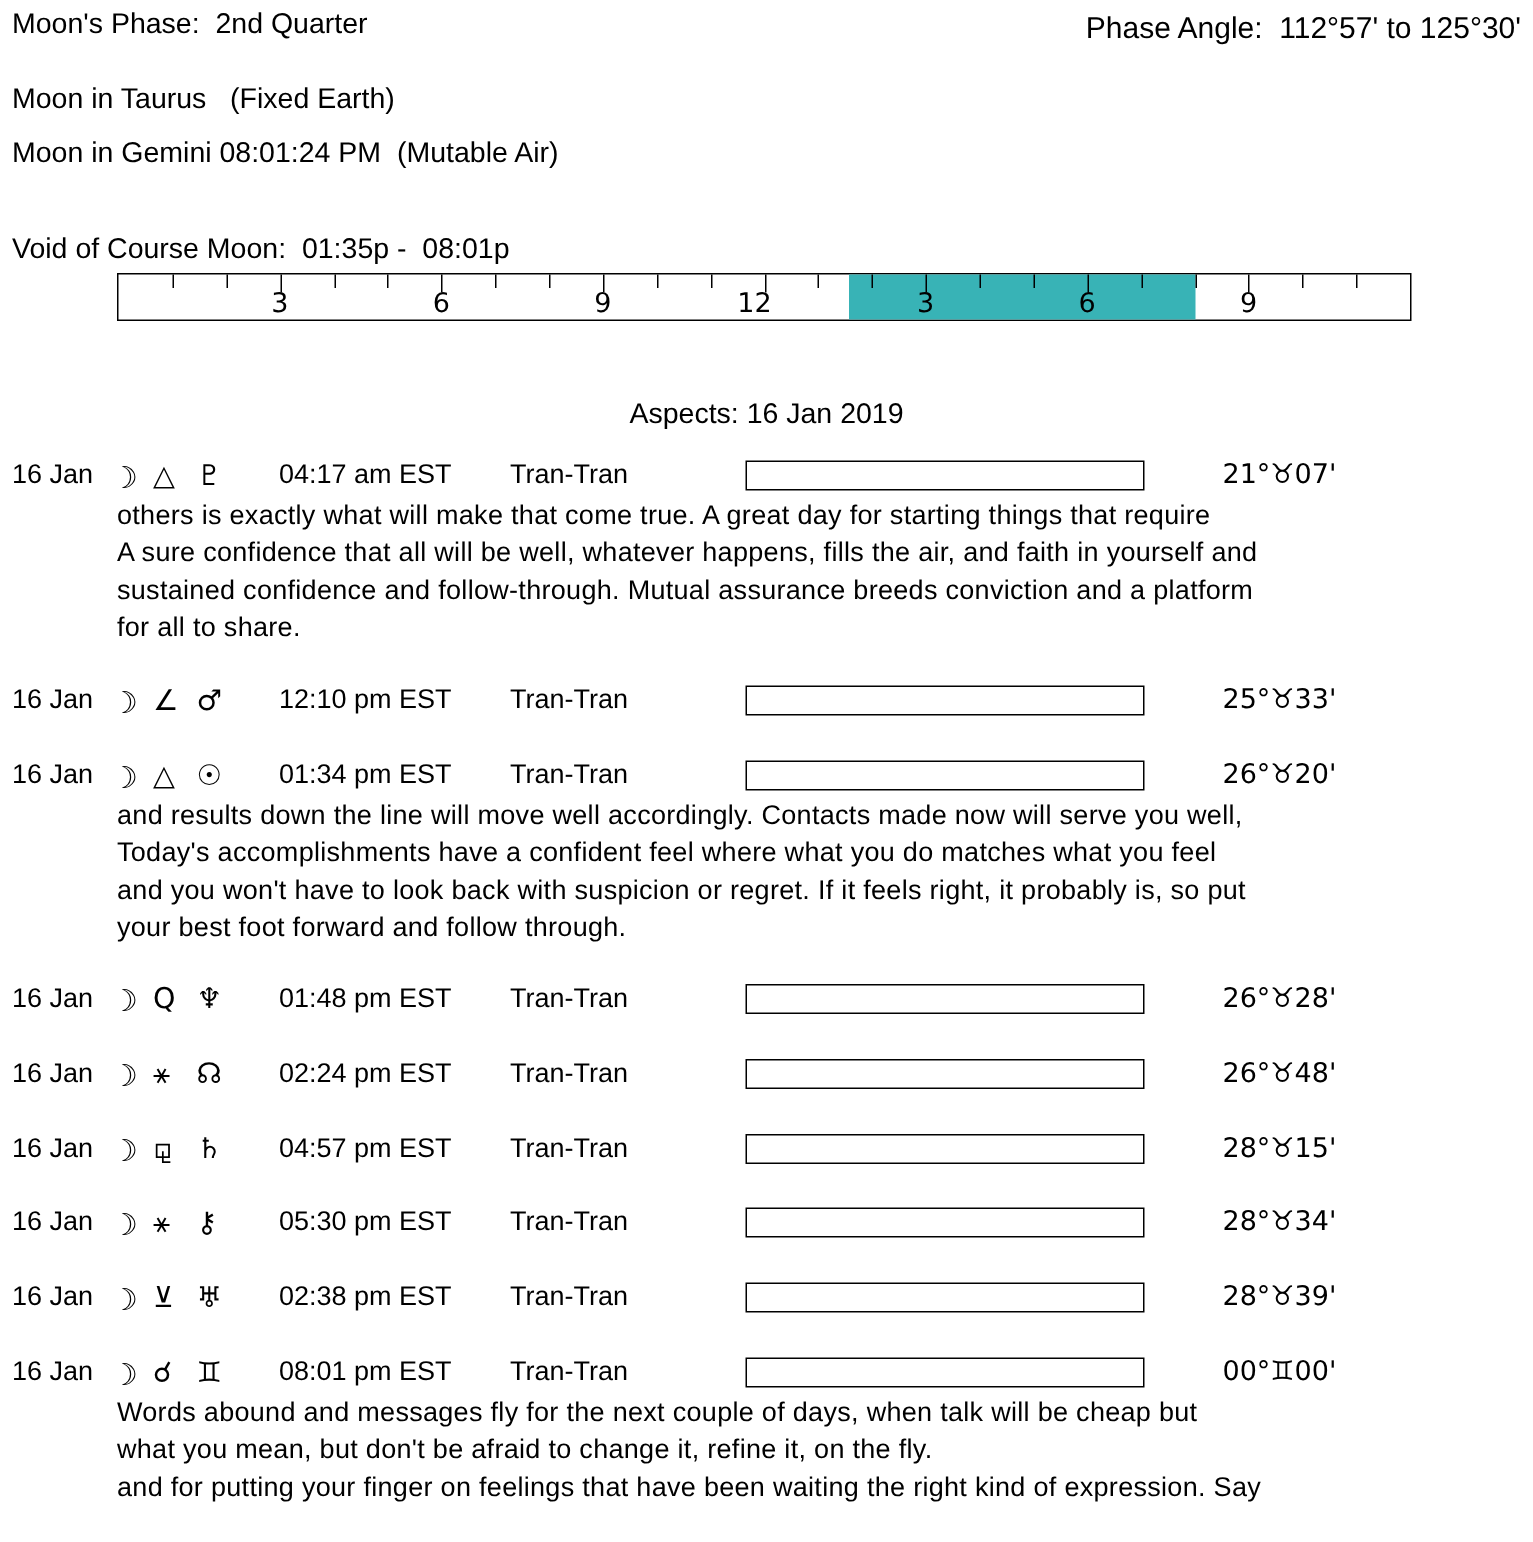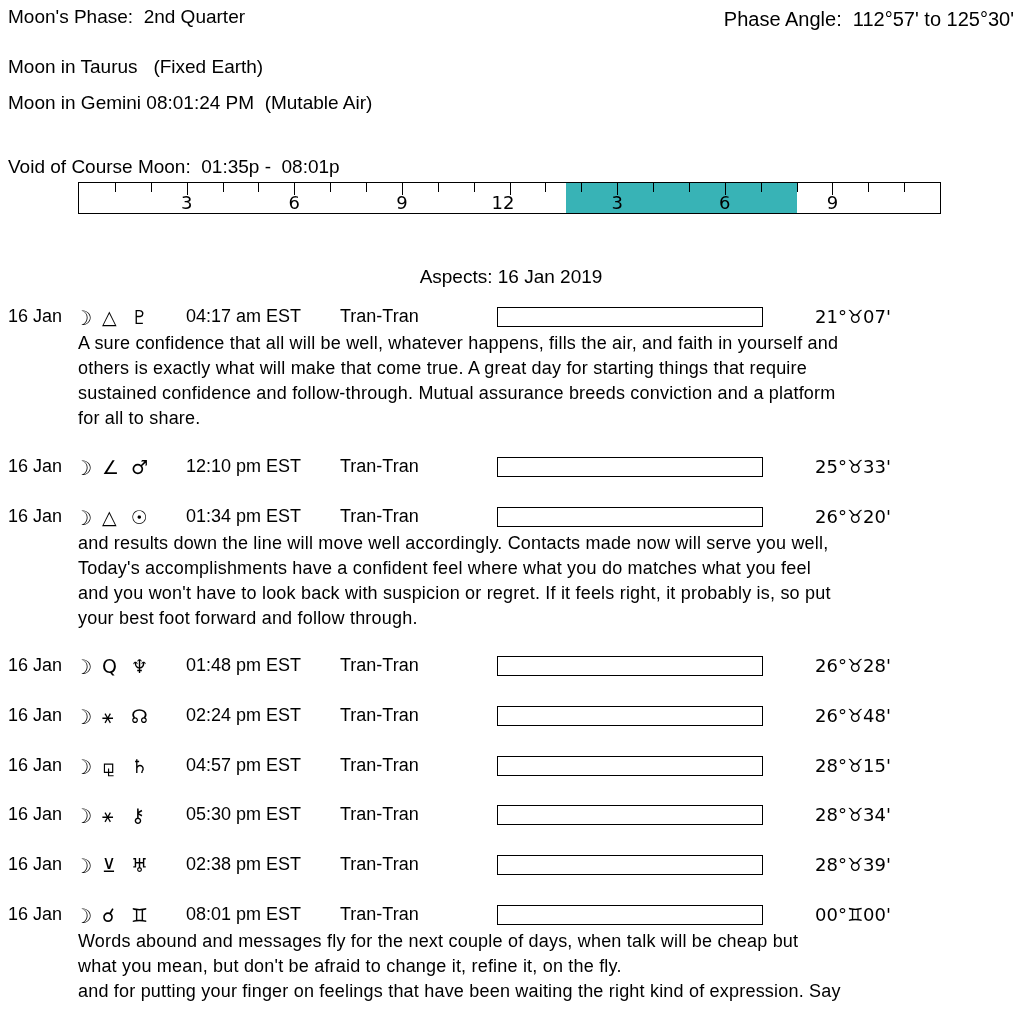--- a/index.html
+++ b/index.html
@@ -86,22 +86,22 @@
     <span class="cell c-aspect">△</span>
     <span class="cell c-planet">♇</span>
     <span class="cell c-time">04:17 am EST</span>
     <span class="cell c-type">Tran-Tran</span>
     <span class="orb-bar">
       <span class="orb-fill" style="width: 11%; background: rgb(185, 221, 210);"></span>
     </span>
     <span class="cell c-value">21°♉07'</span>
   </div>
     <div class="desc" style="top: 331px;">
+      <div>others is exactly what will make that come true. A great day for starting things that require</div>
       <div>A sure confidence that all will be well, whatever happens, fills the air, and faith in yourself and</div>
-      <div>others is exactly what will make that come true. A great day for starting things that require</div>
       <div>sustained confidence and follow-through. Mutual assurance breeds conviction and a platform</div>
       <div>for all to share.</div>
     </div>
     <div class="aspect-row" style="top: 456px;">
     <span class="cell c-date">16 Jan</span>
     <span class="cell c-moon">☽</span>
     <span class="cell c-aspect">∠</span>
     <span class="cell c-planet">♂</span>
     <span class="cell c-time">12:10 pm EST</span>
     <span class="cell c-type">Tran-Tran</span>

